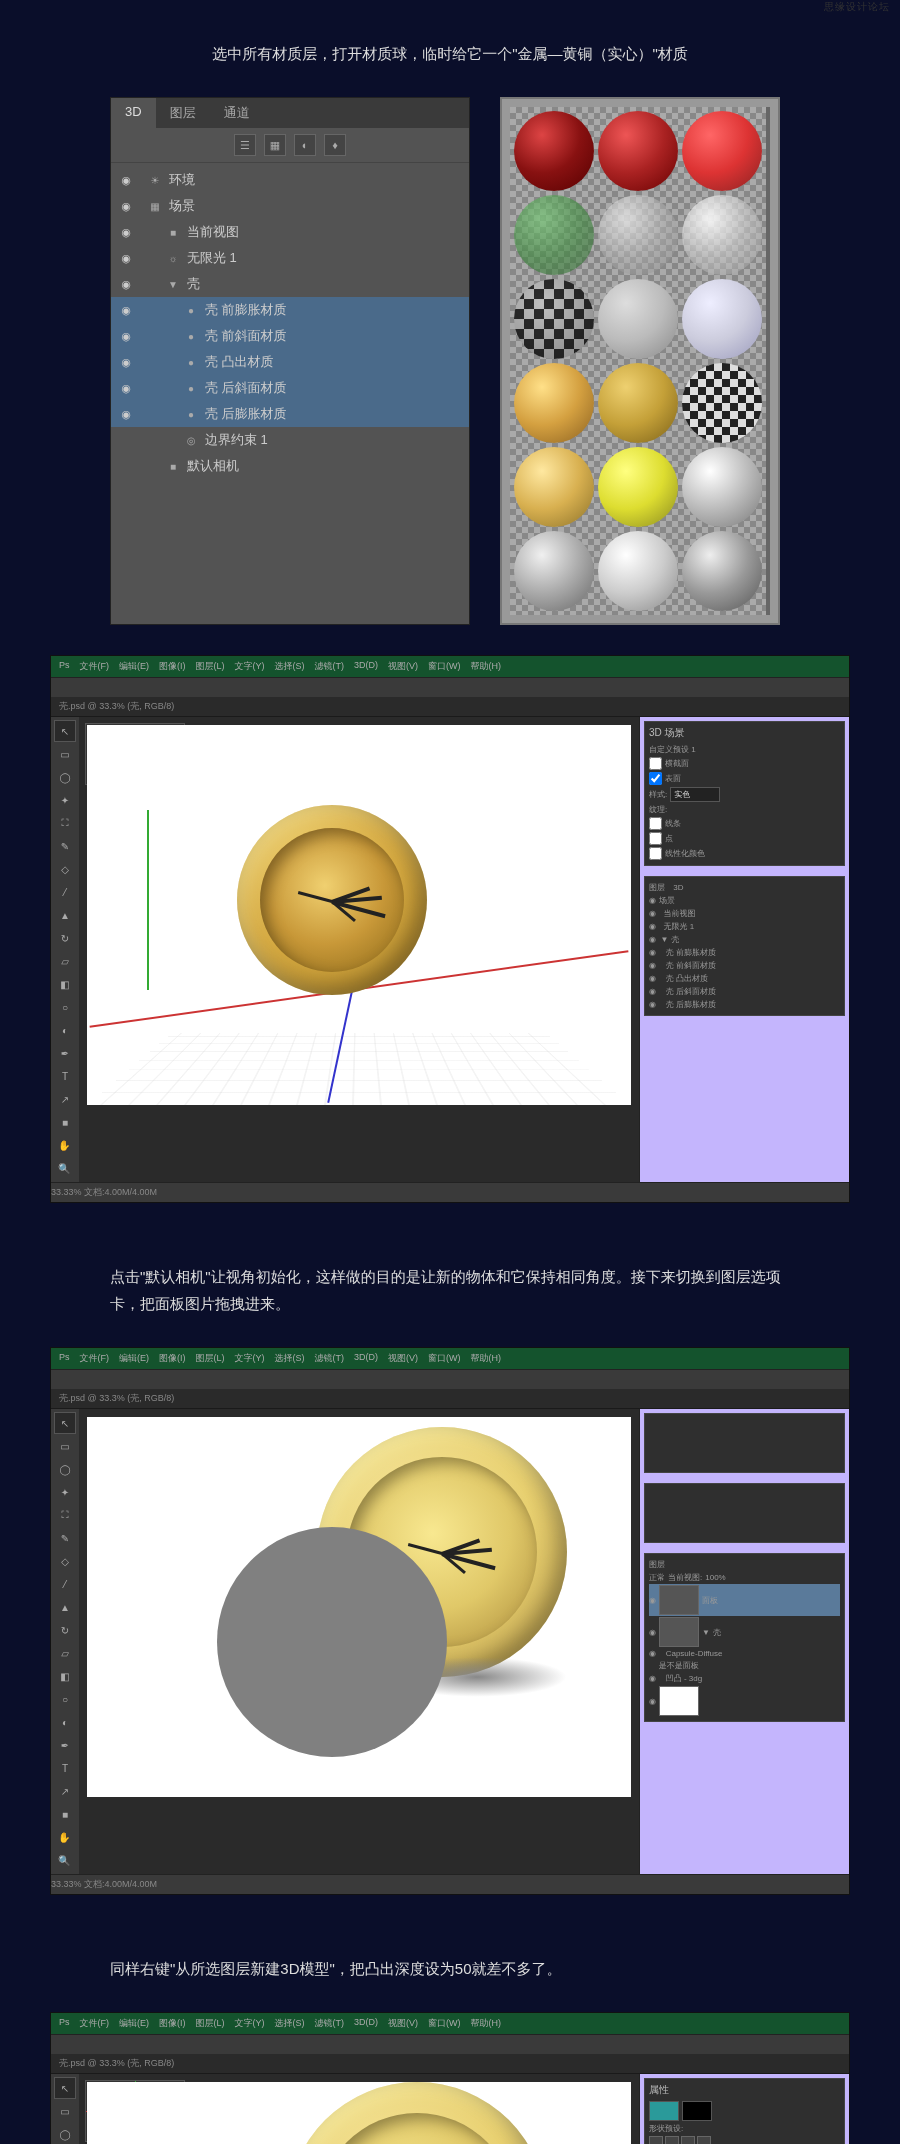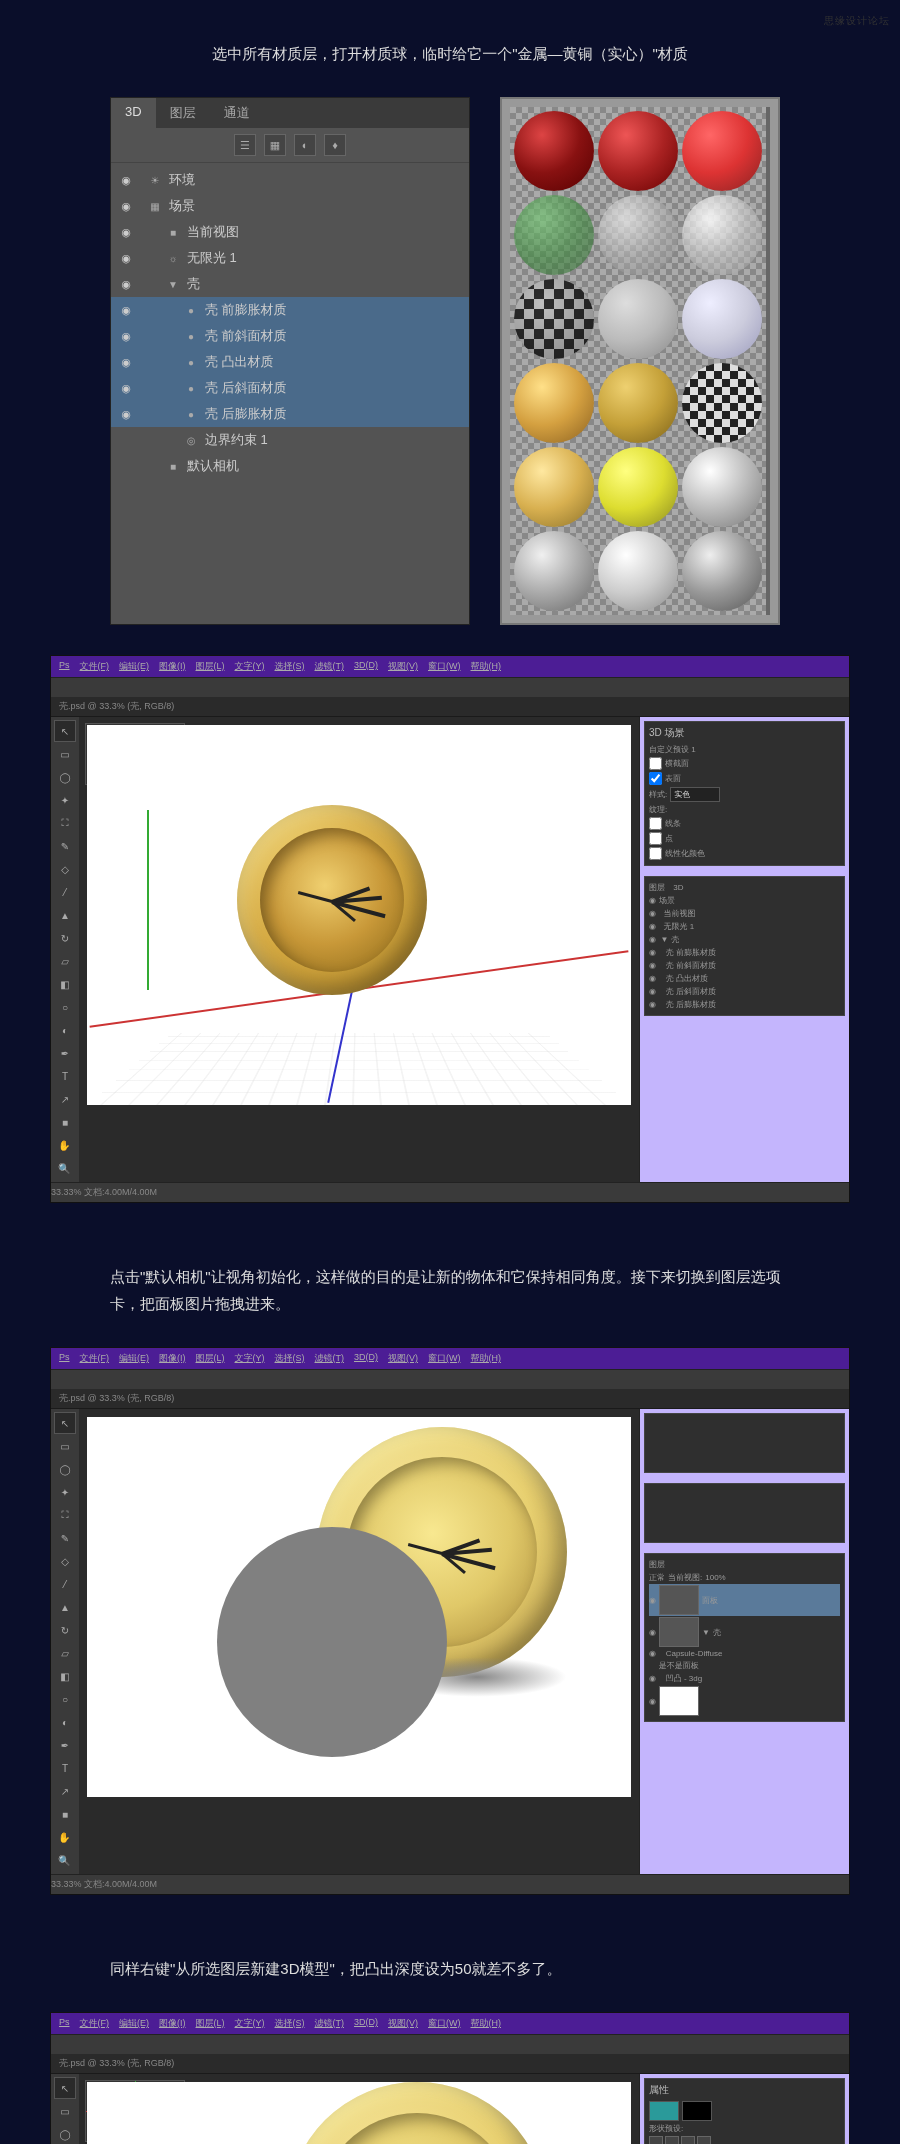--- a/index.html
+++ b/index.html
@@ -1,18 +1,18 @@
 <!DOCTYPE html>
 <html><head>
 <meta charset="utf-8">
 <style>
   * { margin: 0; padding: 0; box-sizing: border-box; }
   body { background: #0a0e2a; font-family: "Microsoft YaHei", Arial, sans-serif; color: #ccc; width: 900px; }
   .page { width: 900px; position: relative; }
-  .watermark-top { position: absolute; top: 14px; right: 10px; font-size: 10px; color: #333; letter-spacing: 1px; }
+  .watermark-top { position: absolute; top: 0; right: 10px; font-size: 10px; color: #333; letter-spacing: 1px; }
   .instruction { text-align: center; font-size: 15px; color: #ddd; padding: 40px 60px 30px; line-height: 1.8; }
   .instruction.left { text-align: left; padding: 30px 110px; }
   .section1 { display: flex; gap: 30px; padding: 0 110px 30px; }
   
   
   .panel-3d { background: #535353; width: 360px; border: 1px solid #222; }
   .panel-tabs { display: flex; background: #3a3a3a; }
   .panel-tab { padding: 6px 14px; font-size: 13px; color: #aaa; cursor: pointer; }
   .panel-tab.active { background: #535353; color: #ddd; }
   .panel-toolbar { display: flex; padding: 6px 10px; gap: 8px; justify-content: center; border-bottom: 1px solid #444; }
@@ -46,21 +46,21 @@
   .sphere-yellow { background: radial-gradient(circle at 35% 30%, #ffff80, #dddd30, #888820); }
   .sphere-metal1 { background: radial-gradient(circle at 35% 30%, #fff, #bbb, #777); }
   .sphere-metal2 { background: radial-gradient(circle at 35% 30%, #f0f0f0, #aaa, #666); }
   .sphere-metal3 { background: radial-gradient(circle at 35% 30%, #fff, #ccc, #888); }
   .sphere-metal4 { background: radial-gradient(circle at 35% 30%, #eee, #999, #555); }
   .material-scroll { width: 14px; background: #666; }
   .material-wrap { display: flex; }
   
   
   .ps-screenshot { margin: 0 50px 30px; background: #2a2a2a; border: 1px solid #111; position: relative; }
-  .ps-menubar { background: #4c1d95; padding: 4px 8px; font-size: 9px; color: #aaa; display: flex; gap: 10px; text-decoration: underline; }
+  .ps-menubar { background: #14532d; padding: 4px 8px; font-size: 9px; color: #aaa; display: flex; gap: 10px; }
   .ps-menubar span { cursor: pointer; }
   .ps-optionbar { background: #3a3a3a; padding: 4px 8px; border-top: 1px solid #222; font-size: 9px; color: #888; height: 20px; display: flex; align-items: center; }
   .ps-tabbar { background: #2a2a2a; padding: 3px 8px; font-size: 9px; color: #888; border-bottom: 1px solid #1a1a1a; }
   .ps-body { display: flex; }
   .ps-toolbar { width: 28px; background: #3a3a3a; display: flex; flex-direction: column; gap: 1px; padding: 3px; }
   .ps-tool { width: 22px; height: 22px; background: #3a3a3a; border: 1px solid #3a3a3a; display: flex; align-items: center; justify-content: center; font-size: 10px; color: #aaa; cursor: pointer; }
   .ps-tool.active { background: #2a2a2a; border-color: #555; }
   .ps-canvas-area { flex: 1; background: #2a2a2a; position: relative; overflow: hidden; }
   .ps-canvas { background: #fff; margin: 8px; position: relative; height: 380px; }
   .ps-sidepanel { width: 210px; background: #c4b5fd; border-left: 1px solid #222; font-size: 9px; color: #aaa; padding: 4px; display: flex; flex-direction: column; gap: 6px; }

